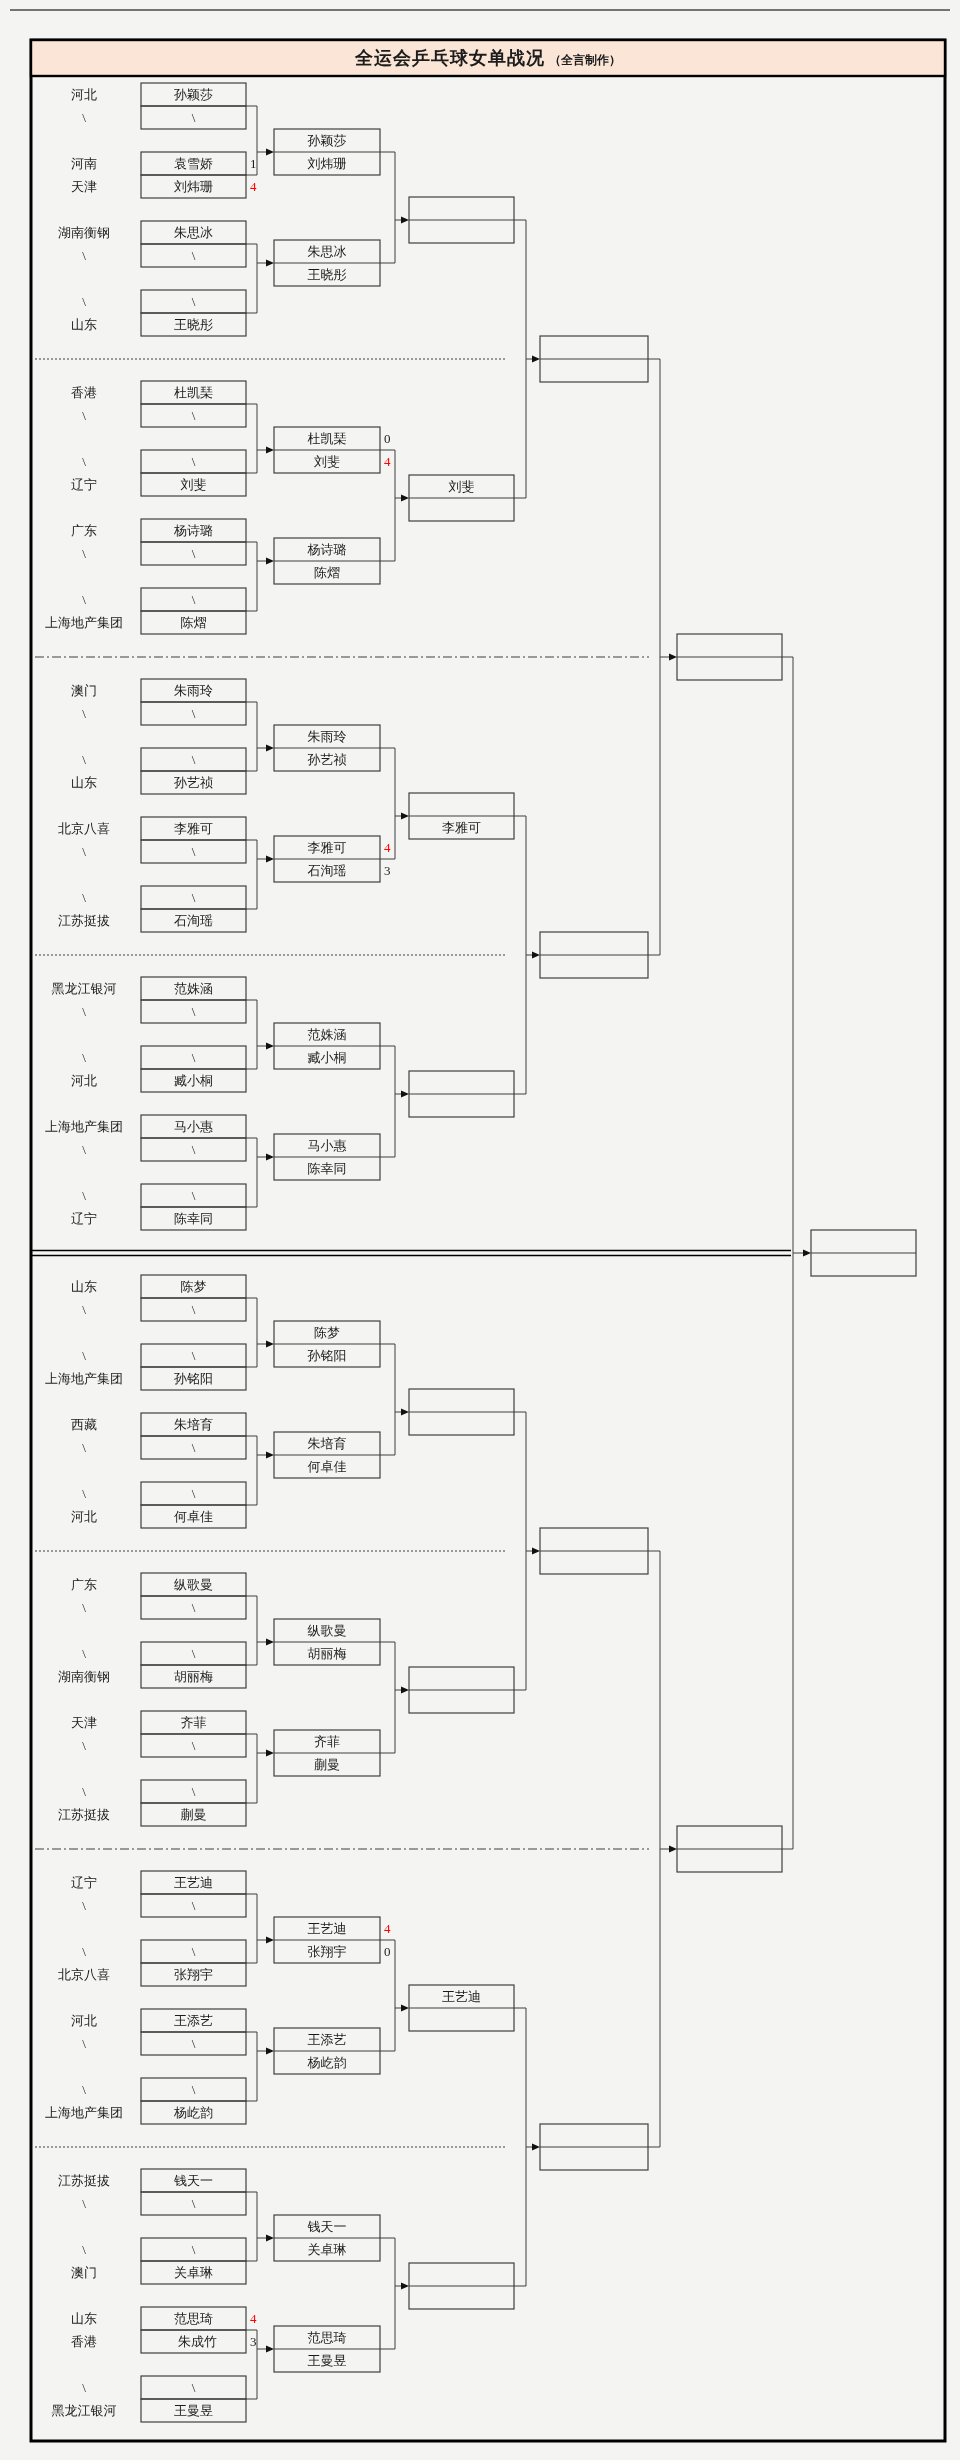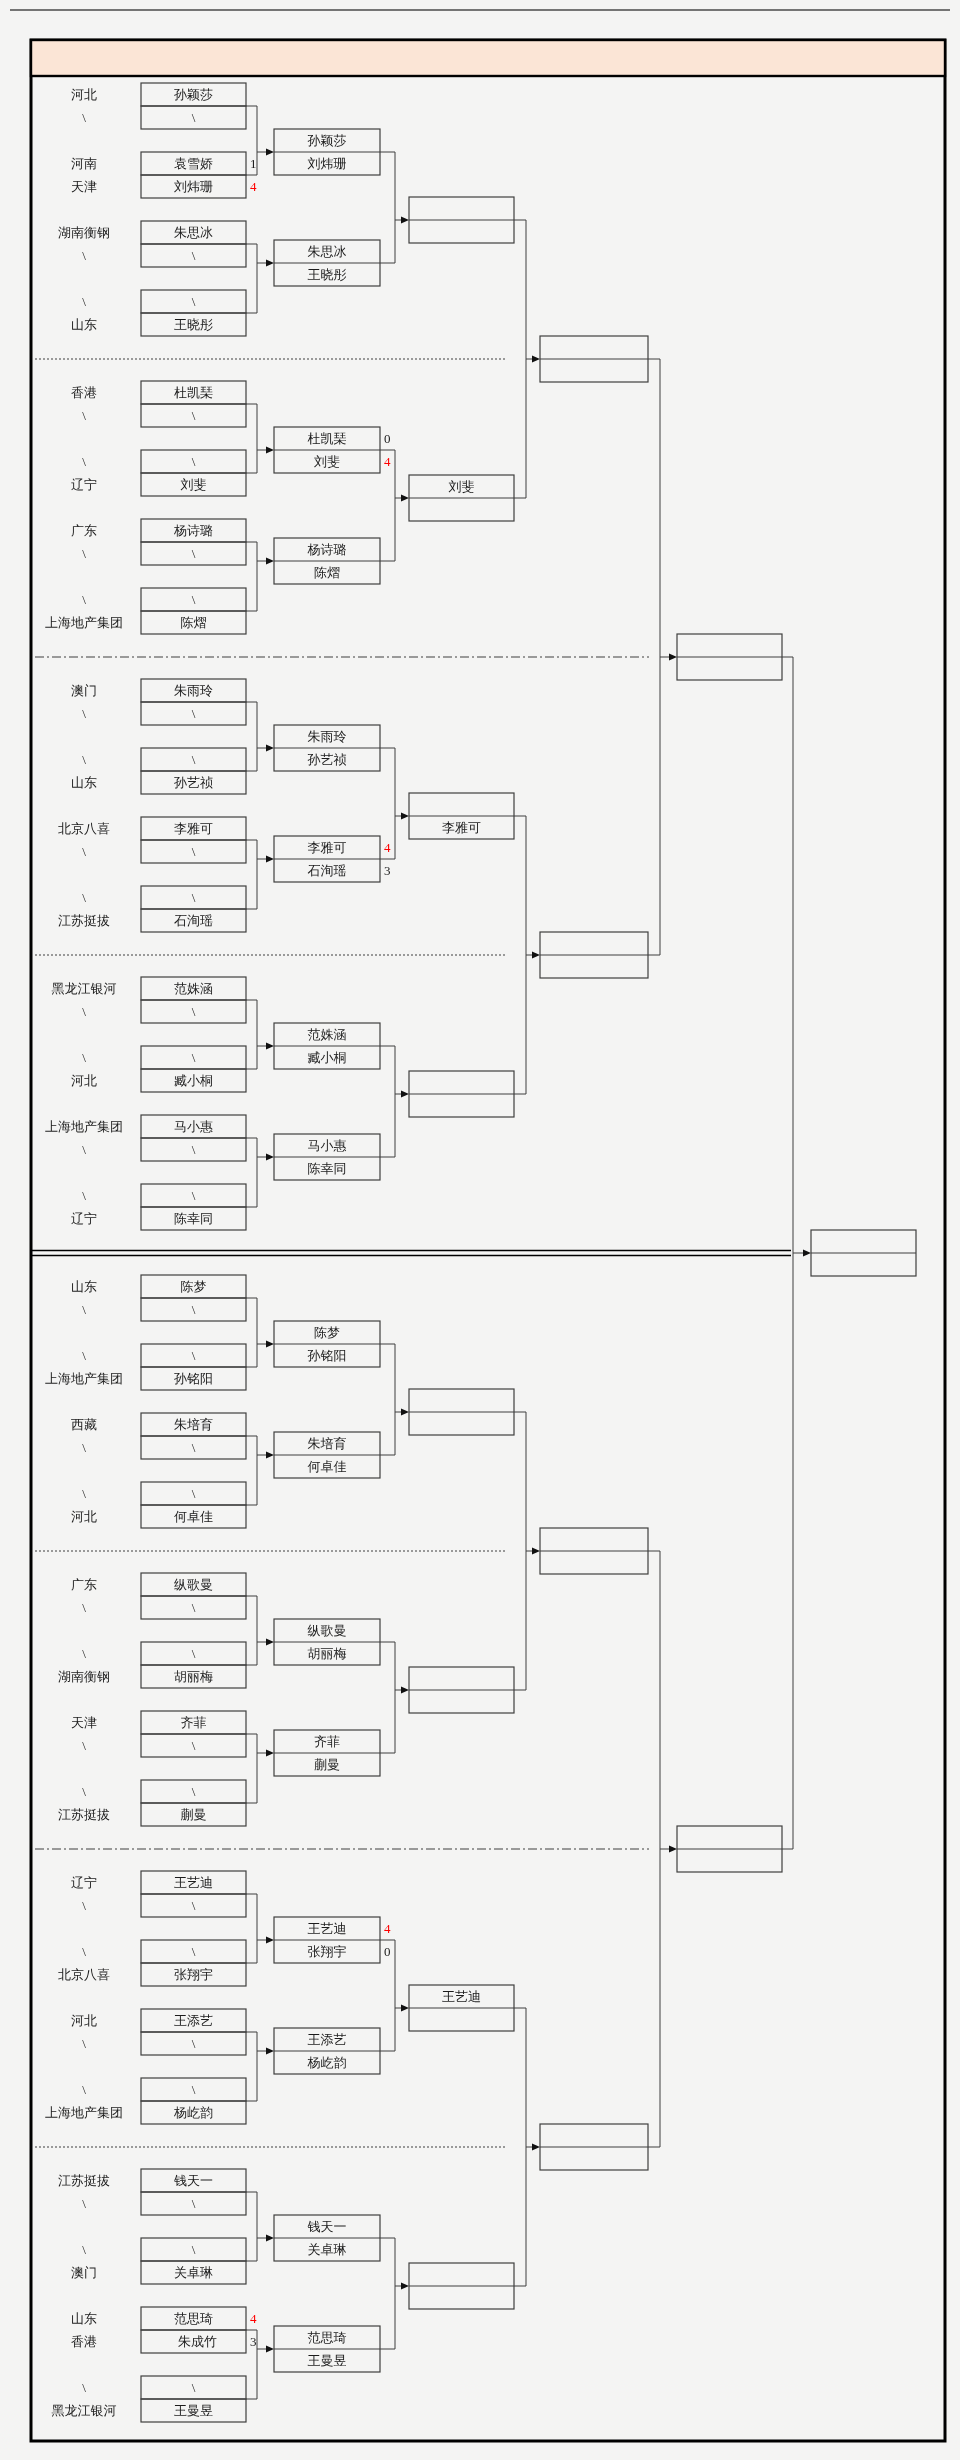--- a/index.html
+++ b/index.html
@@ -304,20 +304,23 @@
       <path d="M 803,1249.5 L 811,1253 L 803,1256.5 Z" fill="#111"></path>
       <line x1="35" y1="359" x2="506" y2="359" stroke="#3f3f3f" stroke-width="1" stroke-dasharray="2,2"></line>
       <line x1="35" y1="955" x2="506" y2="955" stroke="#3f3f3f" stroke-width="1" stroke-dasharray="2,2"></line>
       <line x1="35" y1="1551" x2="506" y2="1551" stroke="#3f3f3f" stroke-width="1" stroke-dasharray="2,2"></line>
       <line x1="35" y1="2147" x2="506" y2="2147" stroke="#3f3f3f" stroke-width="1" stroke-dasharray="2,2"></line>
       <line x1="35" y1="657" x2="649" y2="657" stroke="#3f3f3f" stroke-width="1" stroke-dasharray="9,3,2,3"></line>
       <line x1="35" y1="1849" x2="649" y2="1849" stroke="#3f3f3f" stroke-width="1" stroke-dasharray="9,3,2,3"></line>
       <line x1="31" y1="1250.5" x2="791" y2="1250.5" stroke="#000" stroke-width="1.4"></line>
       <line x1="31" y1="1255.5" x2="791" y2="1255.5" stroke="#000" stroke-width="1.4"></line>
     </svg>
+  <div class="title-band">
+    <span class="title-main">全运会乒乓球女单战况</span><span class="title-sub">（全言制作）</span>
+  </div>
   <div id="textlayer">
       <div class="txt" style="left: 32px; top: 83px; width: 104px;">河北</div>
       <div class="txt" style="left: 32px; top: 106px; width: 104px;">\</div>
       <div class="txt" style="left: 32px; top: 152px; width: 104px;">河南</div>
       <div class="txt" style="left: 32px; top: 175px; width: 104px;">天津</div>
       <div class="txt" style="left: 32px; top: 221px; width: 104px;">湖南衡钢</div>
       <div class="txt" style="left: 32px; top: 244px; width: 104px;">\</div>
       <div class="txt" style="left: 32px; top: 290px; width: 104px;">\</div>
       <div class="txt" style="left: 32px; top: 313px; width: 104px;">山东</div>
       <div class="txt" style="left: 141px; top: 83px; width: 105px;">孙颖莎</div>

